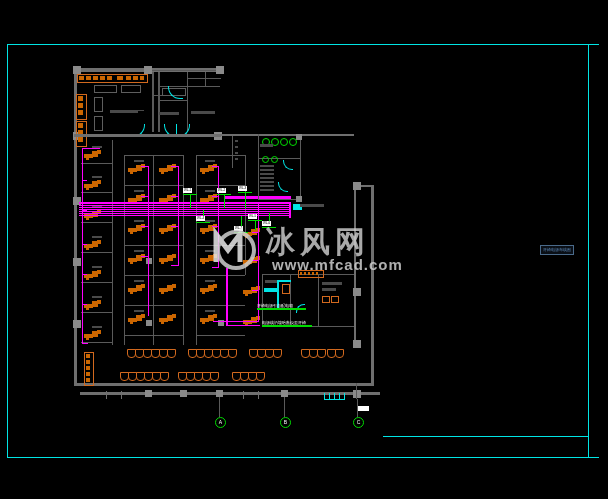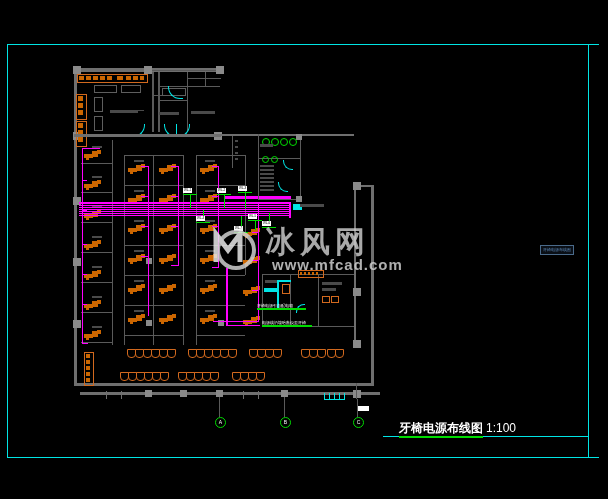--- a/index.html
+++ b/index.html
@@ -608,17 +608,14 @@
 
   <div id="watermark">
     <svg id="wm-logo" viewBox="0 0 52 46">
       <circle cx="26" cy="26" r="18" fill="none" stroke="#cfcfcf" stroke-width="4"></circle>
       <path d="M6 38 L6 10 L18 26 L30 10 L30 38" fill="none" stroke="#e8e8e8" stroke-width="5" stroke-linejoin="miter"></path>
     </svg>
     <div id="wm-url">www.mfcad.com</div>
     <div id="wm-text">冰风网</div>
   </div>
 
-  <div id="title-block">
-    <span class="t-cn">牙椅电源布线图</span><span class="t-scale">1:100</span>
-  </div>
 
 </div>
 
 </body></html>

